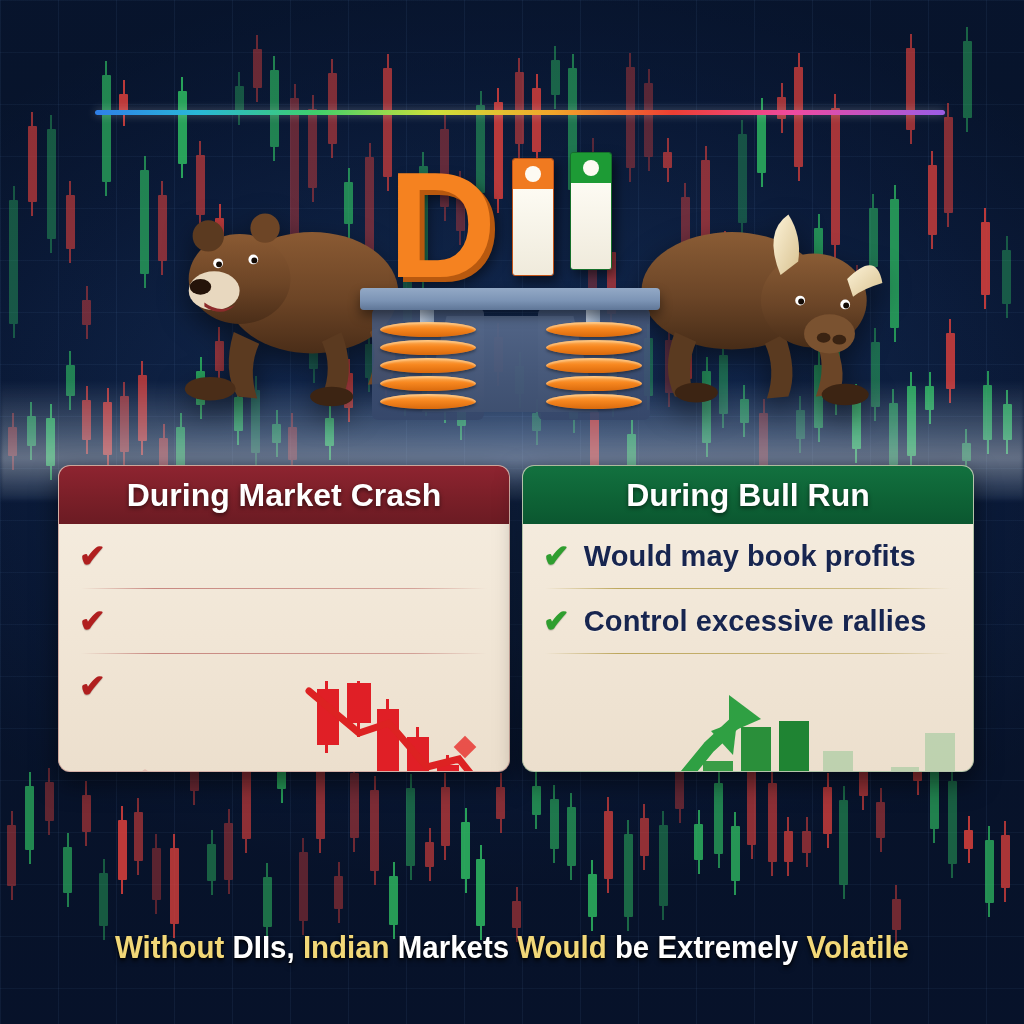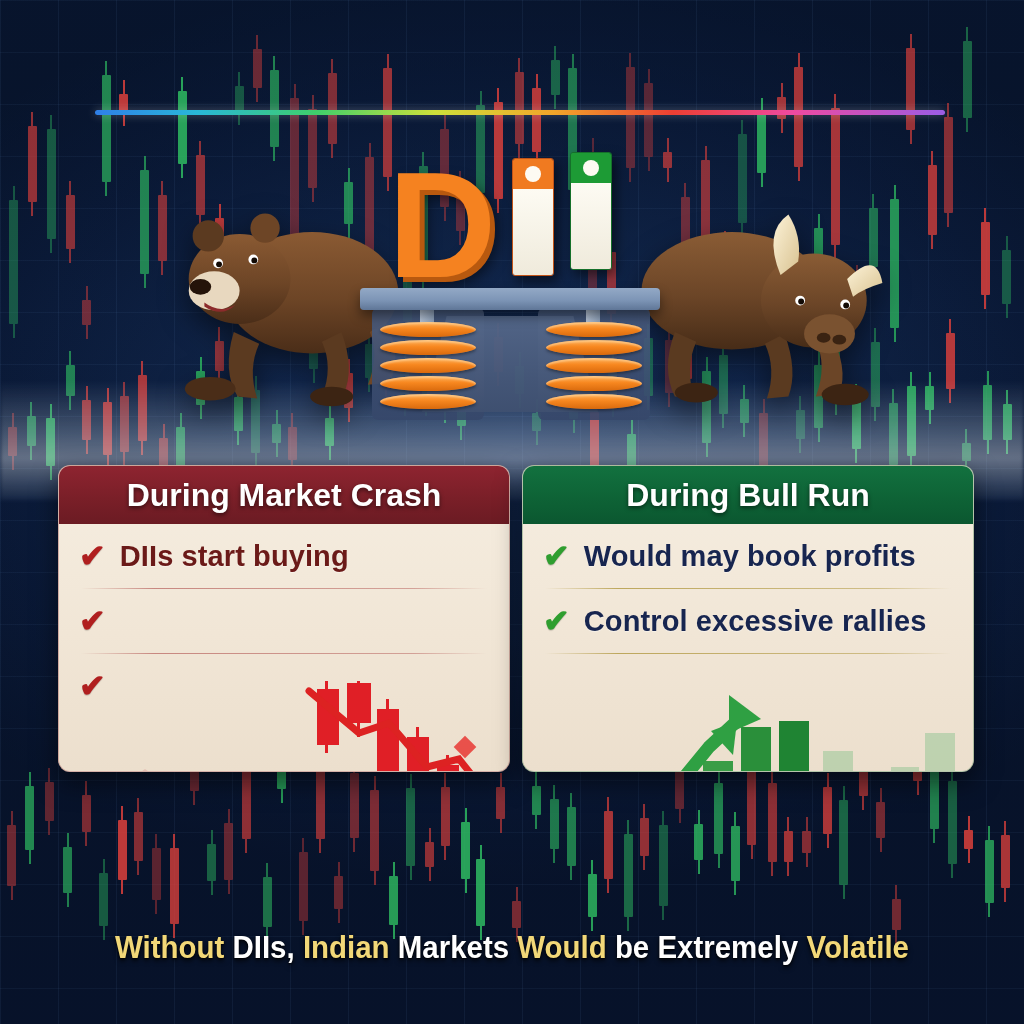--- a/index.html
+++ b/index.html
@@ -761,21 +761,20 @@
           <rect x="378" y="84" width="22" height="44"></rect>
             <rect x="387" y="74" width="3" height="64"></rect>
         </g>
         <path d="M250 10 L300 52 L330 42 L368 86 L400 78 L432 118" stroke="#dd2222" stroke-width="7" fill="none" stroke-linecap="round"></path>
         <path d="M432 118 L414 104 L438 96 Z" fill="#dd2222"></path>
         <rect x="398" y="58" width="16" height="16" transform="rotate(45 406 66)" fill="#e8413c" opacity=".9"></rect>
       </svg>
 
       <div class="item">
         <span class="tick">✔</span>
-        <span class="item-label">DIIs start buying</span>
       </div>
       <div class="rule"></div>
       <div class="item">
         <span class="tick">✔</span>
       </div>
       <div class="rule"></div>
       <div class="item">
         <span class="tick">✔</span>
       </div>
     </div>

